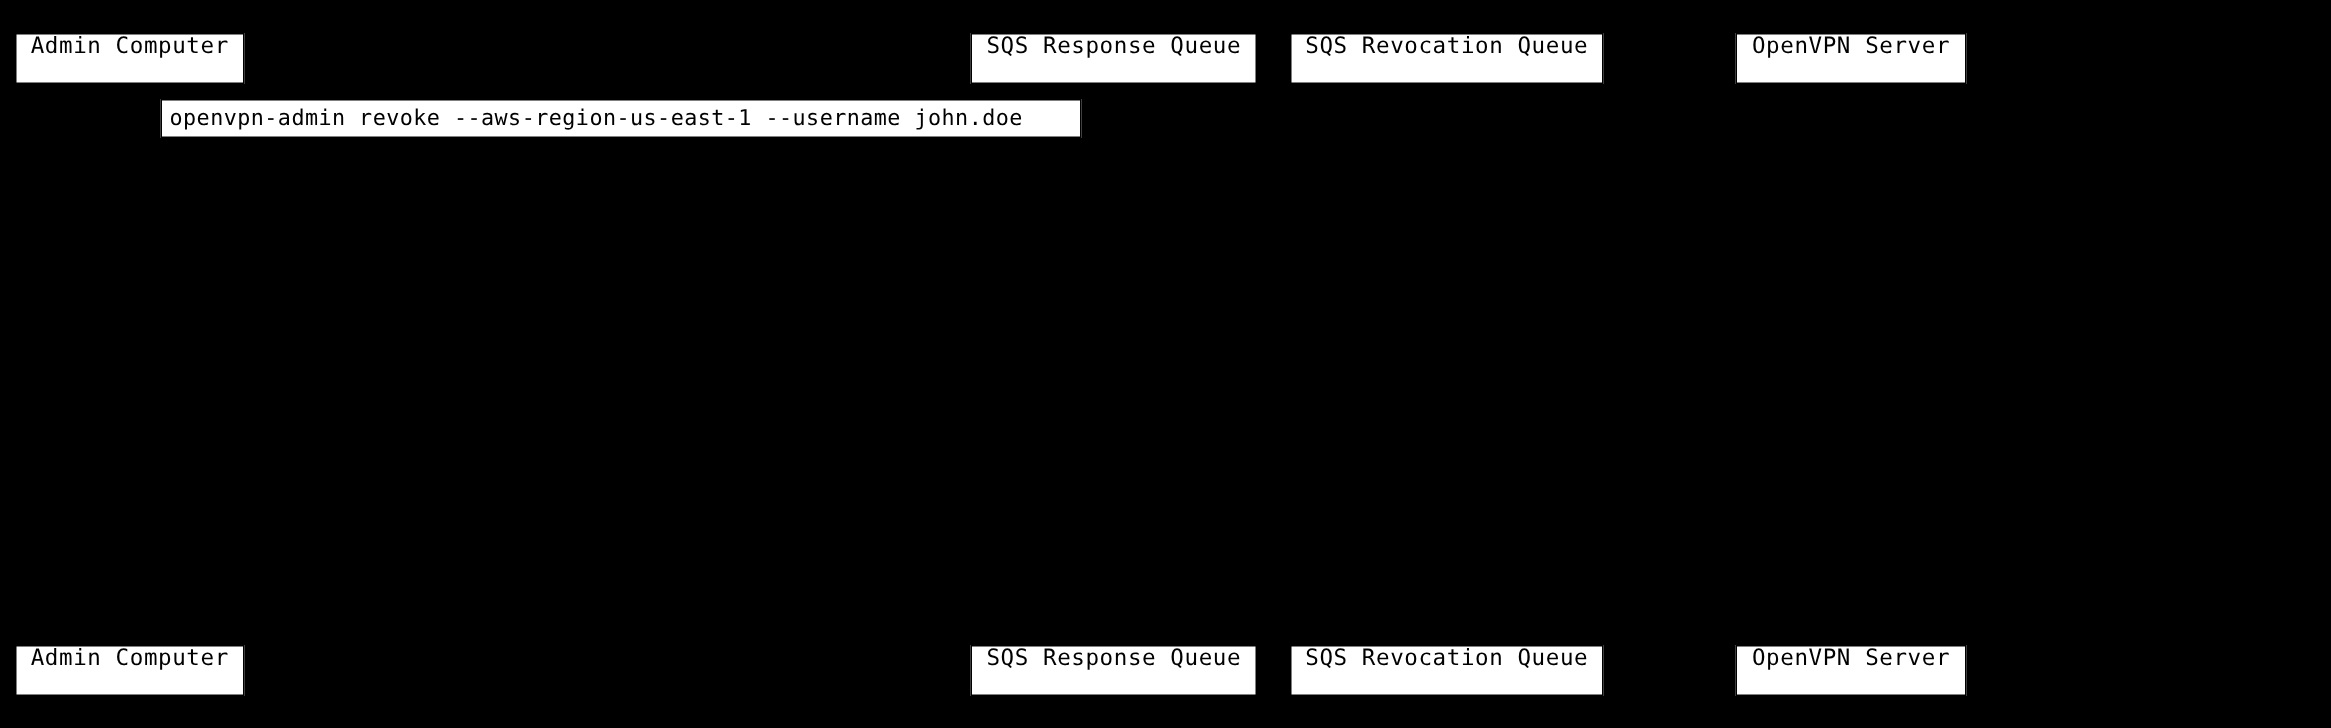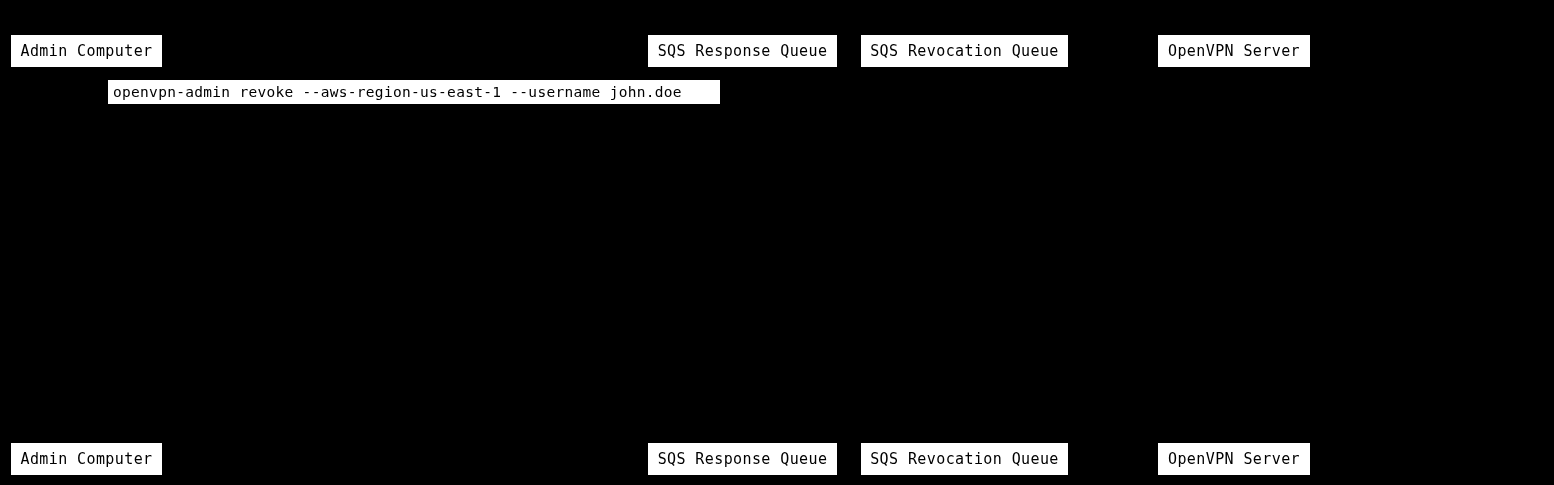--- a/index.html
+++ b/index.html
@@ -24,29 +24,27 @@
     top: 56px;
     height: 374px;
   }
   .participant-box {
     position: absolute;
     background: #FFFFFF;
     border: 1px solid #000000;
     box-sizing: border-box;
     height: 34px;
     display: flex;
-    align-items: center;
     justify-content: center;
     color: #000000;
     font-size: 15px;
     line-height: 1;
     letter-spacing: 0.4px;
     white-space: nowrap;
     padding: 0 12px;
-    margin-top: 12px;
   }
   .note-box {
     position: absolute;
     background: #FFFFFF;
     border: 1px solid #000000;
     box-sizing: border-box;
     height: 26px;
     display: flex;
     align-items: center;
     justify-content: flex-start;
@@ -77,21 +75,21 @@
   </div>
 
   <div class="participant-box" style="left:860px; top:22px; width:209px;">
     <span>SQS Revocation Queue</span>
   </div>
 
   <div class="participant-box" style="left:1157px; top:22px; width:154px;">
     <span>OpenVPN Server</span>
   </div>
 
-  <div class="note-box" style="left:107px; top:79px; width:614px;">
+  <div class="note-box" style="left:107px; top:66px; width:614px;">
     <span>openvpn-admin revoke --aws-region-us-east-1 --username john.doe</span>
   </div>
 
   <div class="participant-box" style="left:10px; top:430px; width:153px;">
     <span>Admin Computer</span>
   </div>
 
   <div class="participant-box" style="left:647px; top:430px; width:191px;">
     <span>SQS Response Queue</span>
   </div>

